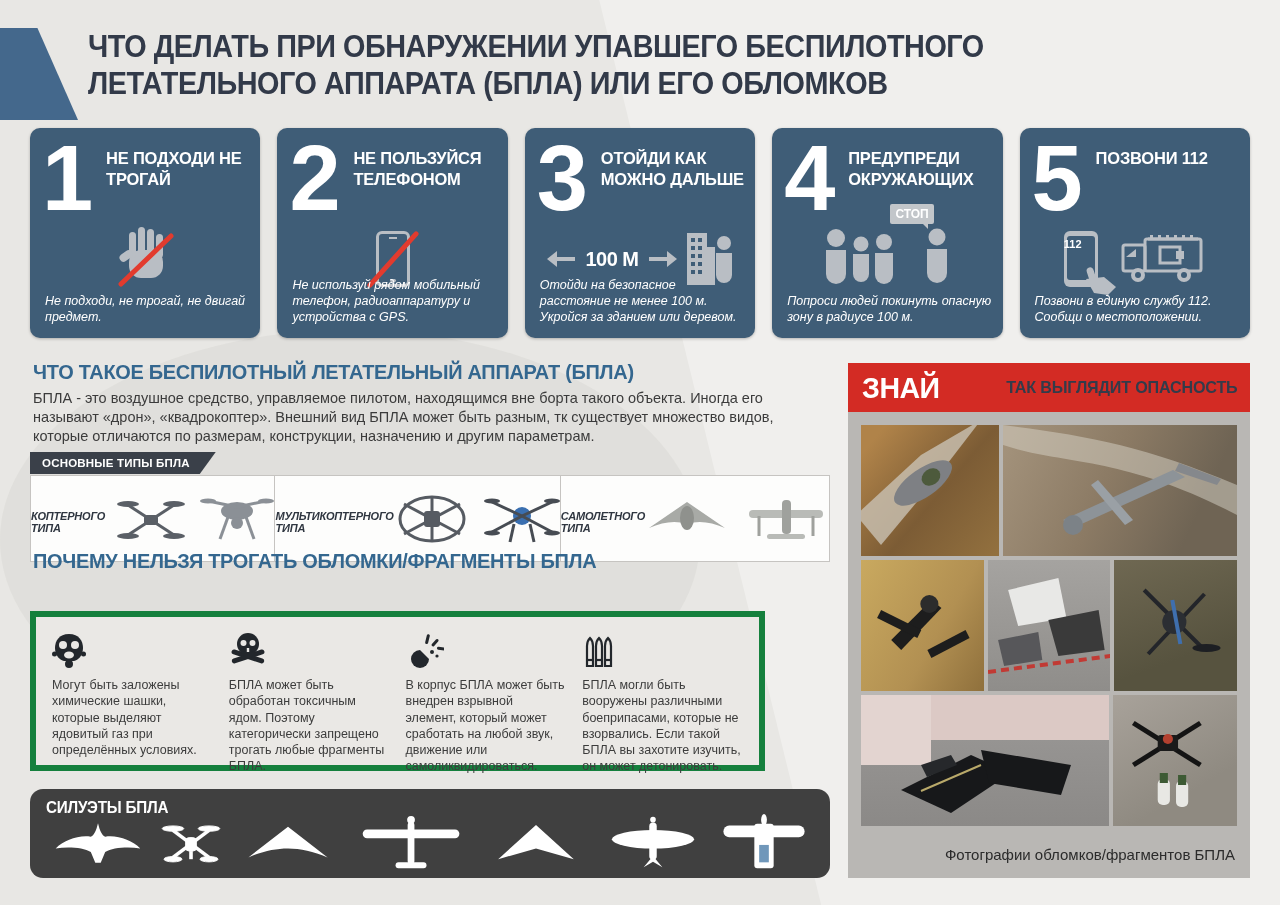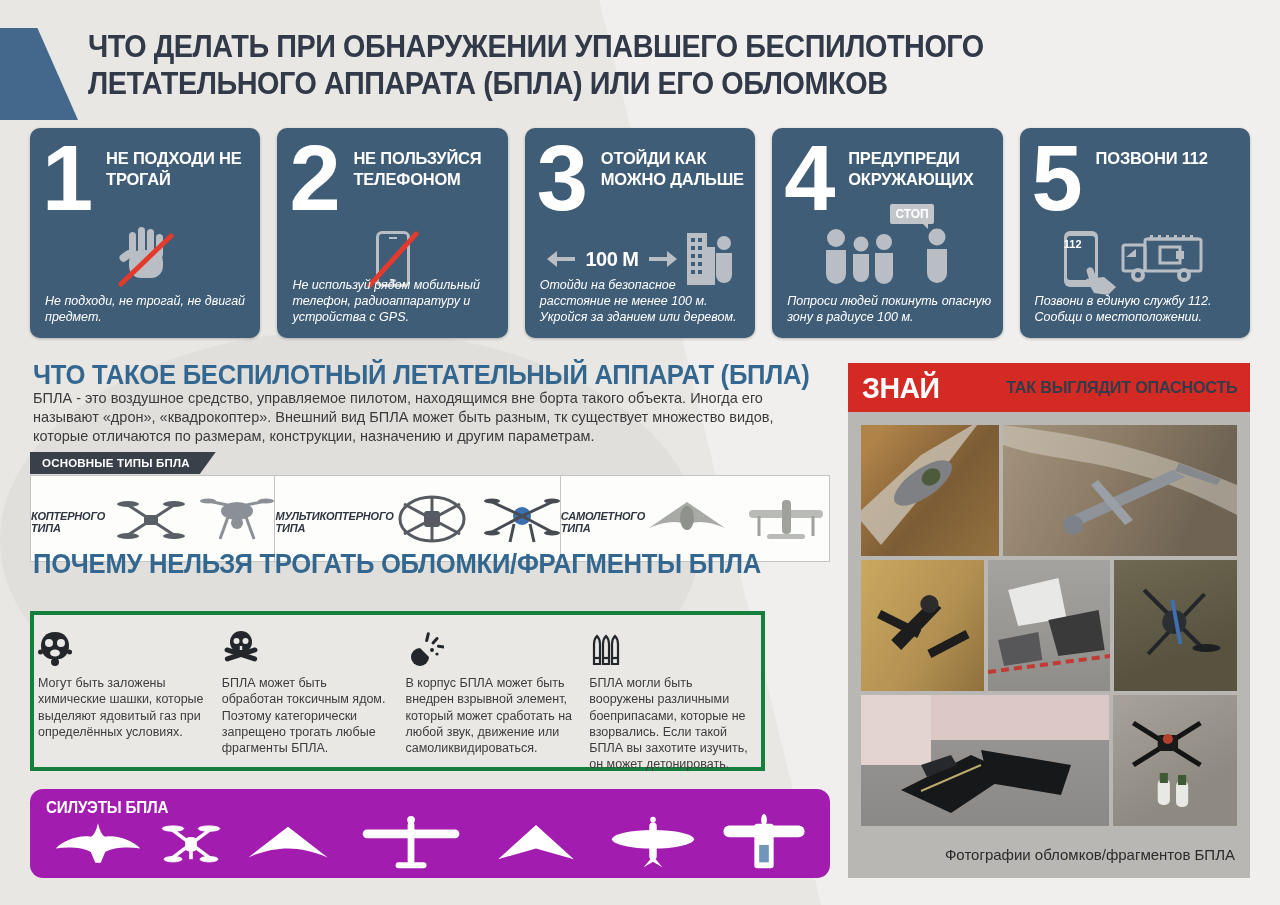--- a/index.html
+++ b/index.html
@@ -41,44 +41,44 @@
 
   .bubble { position:absolute; background:#c2c6ca; color:#fff; font-size:12px; font-weight:bold;
             padding:3px 5px; border-radius:2px; top:-24px; left:-34px; }
   .bubble:after { content:""; position:absolute; right:6px; bottom:-5px; border:5px solid transparent; border-top-color:#c2c6ca; border-right-color:#c2c6ca; }
 
   .phone112 { width:34px; height:56px; background:#b9bec4; border-radius:6px; position:relative; }
   .phone112 .scr { position:absolute; inset:5px 3px 7px 3px; background:#3f5d77; border-radius:3px; }
   .phone112 .n { position:absolute; top:7px; left:0; right:0; font-size:11px; font-weight:bold; color:#fff; }
 
   
-  .sec-heading { position:absolute; color:#34678f; font-size:27px; font-weight:bold; letter-spacing:-.3px; }
+  .sec-heading { position:absolute; color:#34678f; font-size:21px; font-weight:bold; letter-spacing:-.3px; }
   .sec-heading span{ display:inline-block; transform:scaleX(.95); transform-origin:0 50%; white-space:nowrap; }
   .body-par { position:absolute; left:33px; top:389px; width:770px; font-size:14.5px; line-height:1.32; color:#3b3b3b; }
 
   
   .types-tab { position:absolute; left:30px; top:452px; background:#3a4049; color:#fff; font-size:11.5px;
                font-weight:bold; padding:5px 26px 5px 12px; letter-spacing:.2px;
                clip-path:polygon(0 0,100% 0,calc(100% - 16px) 100%,0 100%); }
   .types-box { position:absolute; left:30px; top:475px; width:800px; height:87px; background:#fdfdfc;
                border:1px solid #c6c4c1; display:grid; grid-template-columns:1fr 1fr 1fr; }
   .type-col { position:relative; border-left:1px solid #c6c4c1; display:flex; flex-direction:row; align-items:center;font-style:italic; }
   .type-col:first-child { border-left:none; }
   .type-col h4 { font-size:11px; font-weight:bold; color:#2f3640; margin-top:6px; letter-spacing:-.2px; }
   .type-imgs { flex:1; display:flex; align-items:center; justify-content:center; gap:14px; width:100%; }
 
   
   .why-box { position:absolute; left:30px; top:611px; width:735px; height:160px; background:#eae8e5;
-             border:4px solid #15803d; display:grid; grid-template-columns:repeat(4,1fr); gap:16px; padding:14px 4px; }
+             border:6px solid #15803d; display:grid; grid-template-columns:repeat(4,1fr); gap:16px; padding:14px 16px; }
   .reason { font-size:12.5px; line-height:1.3; color:#3c3c3c; }
   .reason .ric { height:38px; margin-bottom:8px; display:flex; align-items:center; }
   .dark { fill:#23272c; }
 
   
-  .sil-bar { position:absolute; left:30px; top:789px; width:800px; height:89px; background:#a21caf;
+  .sil-bar { position:absolute; left:30px; top:789px; width:800px; height:89px; background:#404040;
              border-radius:13px; padding:10px 16px 8px 16px; }
   .sil-bar h3 { color:#fff; font-size:16px; font-weight:bold; letter-spacing:-.2px; transform:scaleX(.95); transform-origin:0 50%; }
   .sil-row { display:flex; align-items:center; justify-content:space-between; height:56px; margin-top:-2px; }
   .sil-row svg { display:block; }
 
   
   .danger-head { position:absolute; left:848px; top:363px; width:402px; height:49px; background:#d32b24;
                  display:flex; align-items:center;gap:44px; }
   .danger-badge { color:#fff; font-size:30px; font-weight:bold; margin-left:14px; letter-spacing:-.5px; transform:scaleX(.95); transform-origin:0 50%;}
   .danger-title { color:#333b4a; font-size:17px; font-weight:bold; margin-left:auto; margin-right:12px;

